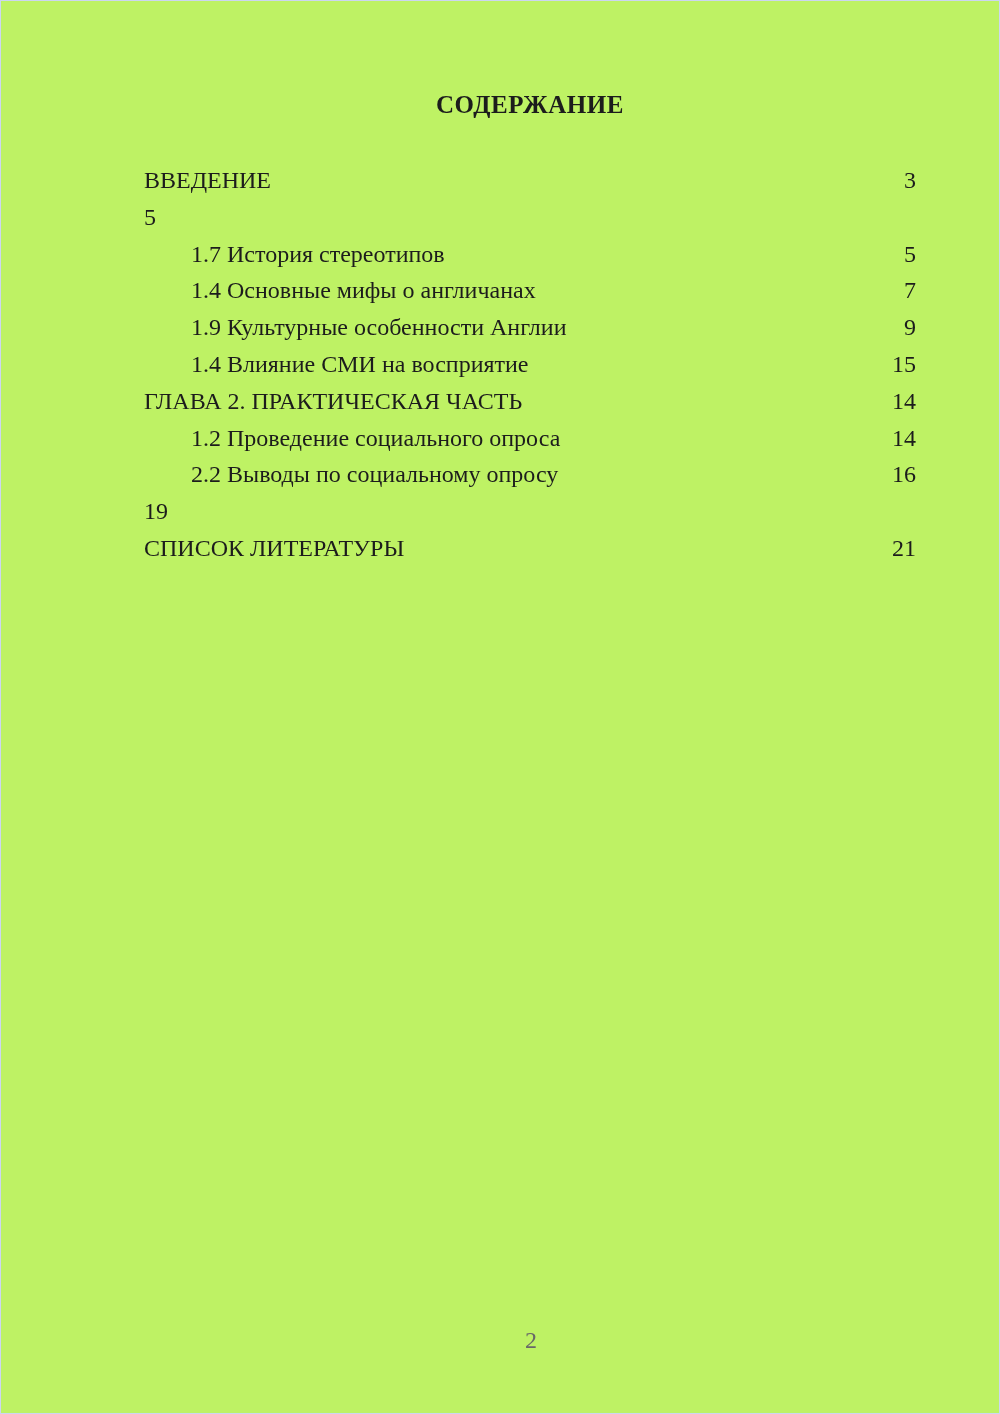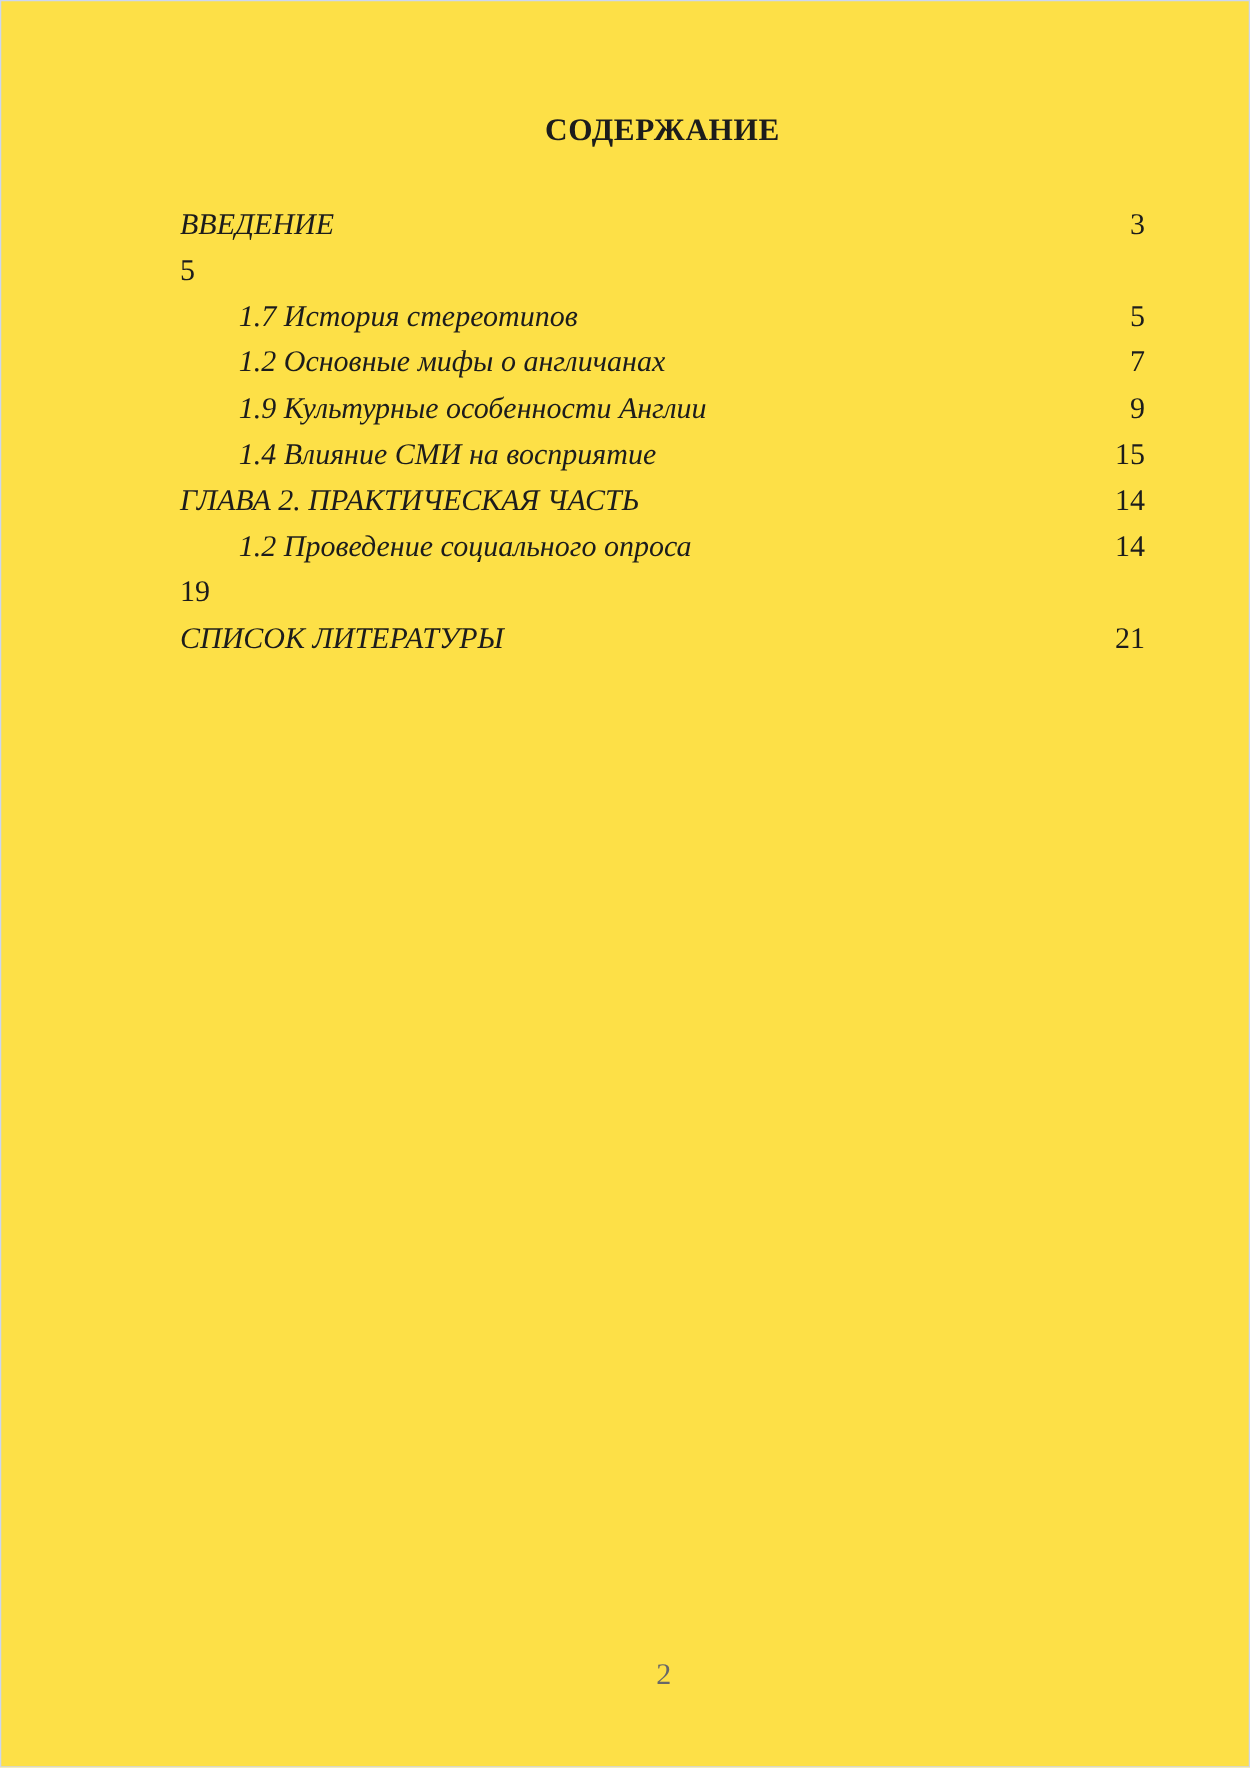--- a/index.html
+++ b/index.html
@@ -6,21 +6,21 @@
   html, body {
     margin: 0;
     padding: 0;
     background: #ffffff;
   }
   .page {
     position: relative;
     width: 1000px;
     height: 1414px;
     margin: 0;
-    background: #fde047;
+    background: #bef264;
     border: 1px solid #ccd6f1;
     box-sizing: border-box;
     font-family: "Liberation Serif", "DejaVu Serif", serif;
     color: #1c1c1c;
     overflow: hidden;
   }
   .doc-title {
     margin: 90px 83px 0 143px;
     text-align: center;
     font-size: 25px;
@@ -33,21 +33,20 @@
   }
   .toc-row {
     display: flex;
     justify-content: space-between;
     align-items: baseline;
     line-height: 36.8px;
     font-size: 24px;
   }
   .toc-row .toc-label {
     white-space: nowrap;
-    font-style: italic;
   }
   .toc-row.level-1 .toc-label {
     padding-left: 47px;
   }
   .toc-row .toc-page {
     white-space: nowrap;
     text-align: right;
   }
   .footer-page-number {
     position: absolute;
@@ -72,39 +71,43 @@
         <span class="toc-page">3</span>
       </div>
       <div class="toc-row level-0">
         <span class="toc-page">5</span>
       </div>
       <div class="toc-row level-1">
         <span class="toc-label">1.7 История стереотипов</span>
         <span class="toc-page">5</span>
       </div>
       <div class="toc-row level-1">
-        <span class="toc-label">1.2 Основные мифы о англичанах</span>
+        <span class="toc-label">1.4 Основные мифы о англичанах</span>
         <span class="toc-page">7</span>
       </div>
       <div class="toc-row level-1">
         <span class="toc-label">1.9 Культурные особенности Англии</span>
         <span class="toc-page">9</span>
       </div>
       <div class="toc-row level-1">
         <span class="toc-label">1.4 Влияние СМИ на восприятие</span>
         <span class="toc-page">15</span>
       </div>
       <div class="toc-row level-0">
         <span class="toc-label">ГЛАВА 2. ПРАКТИЧЕСКАЯ ЧАСТЬ</span>
         <span class="toc-page">14</span>
       </div>
       <div class="toc-row level-1">
         <span class="toc-label">1.2 Проведение социального опроса</span>
         <span class="toc-page">14</span>
       </div>
+      <div class="toc-row level-1">
+        <span class="toc-label">2.2 Выводы по социальному опросу</span>
+        <span class="toc-page">16</span>
+      </div>
       <div class="toc-row level-0">
         <span class="toc-page">19</span>
       </div>
       <div class="toc-row level-0">
         <span class="toc-label">СПИСОК ЛИТЕРАТУРЫ</span>
         <span class="toc-page">21</span>
       </div>
     </div>
 
   <div class="footer-page-number">2</div>

